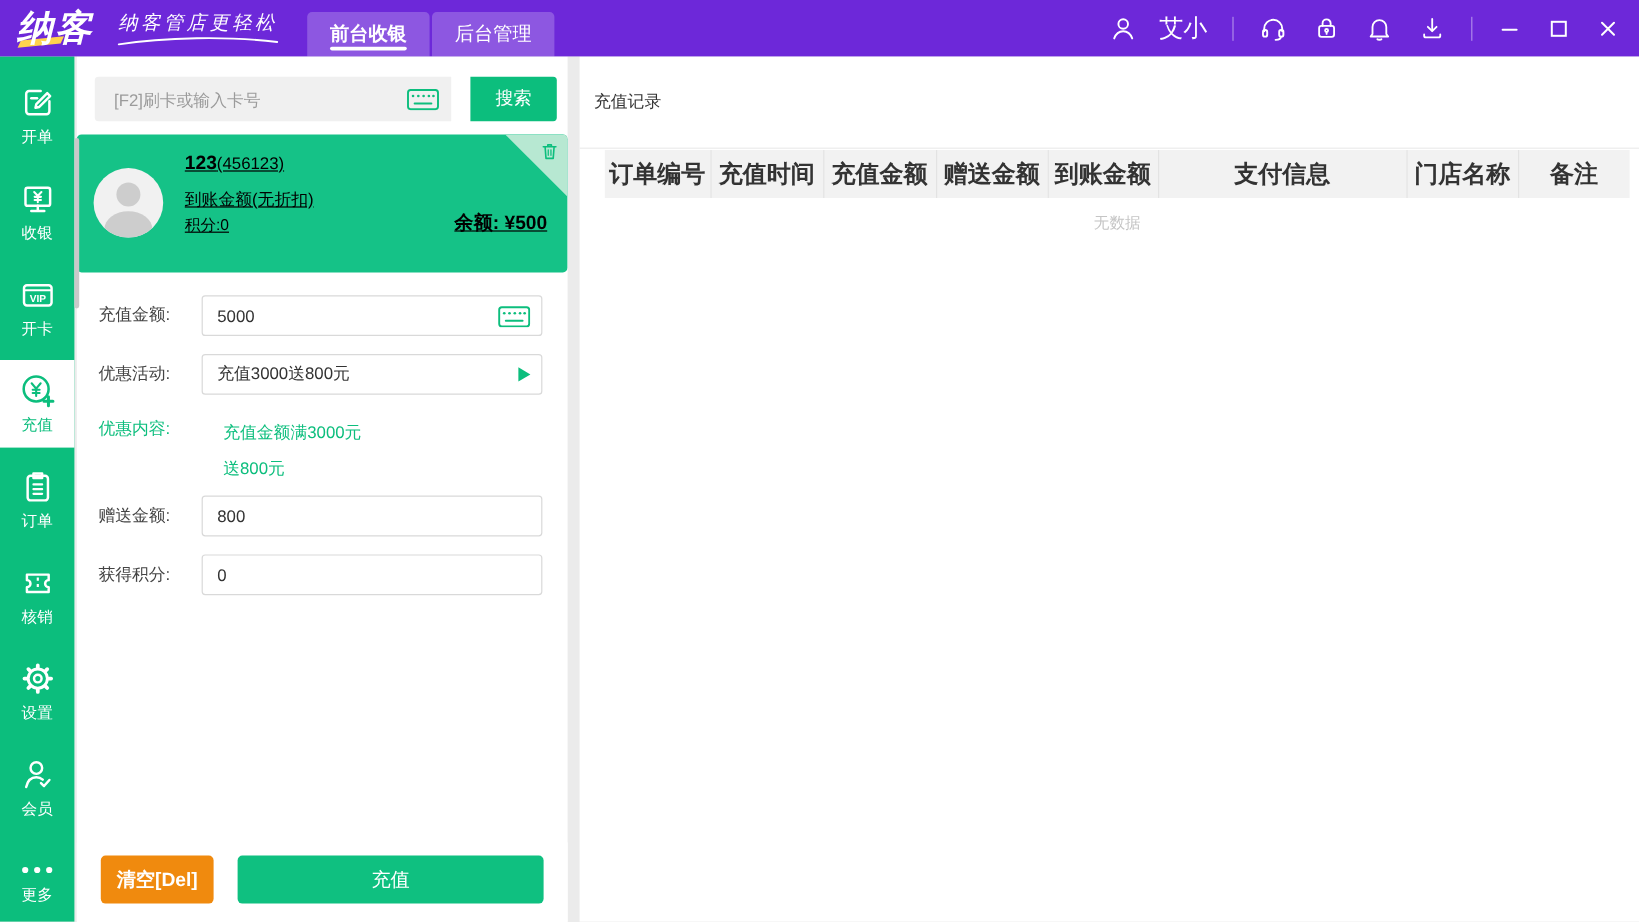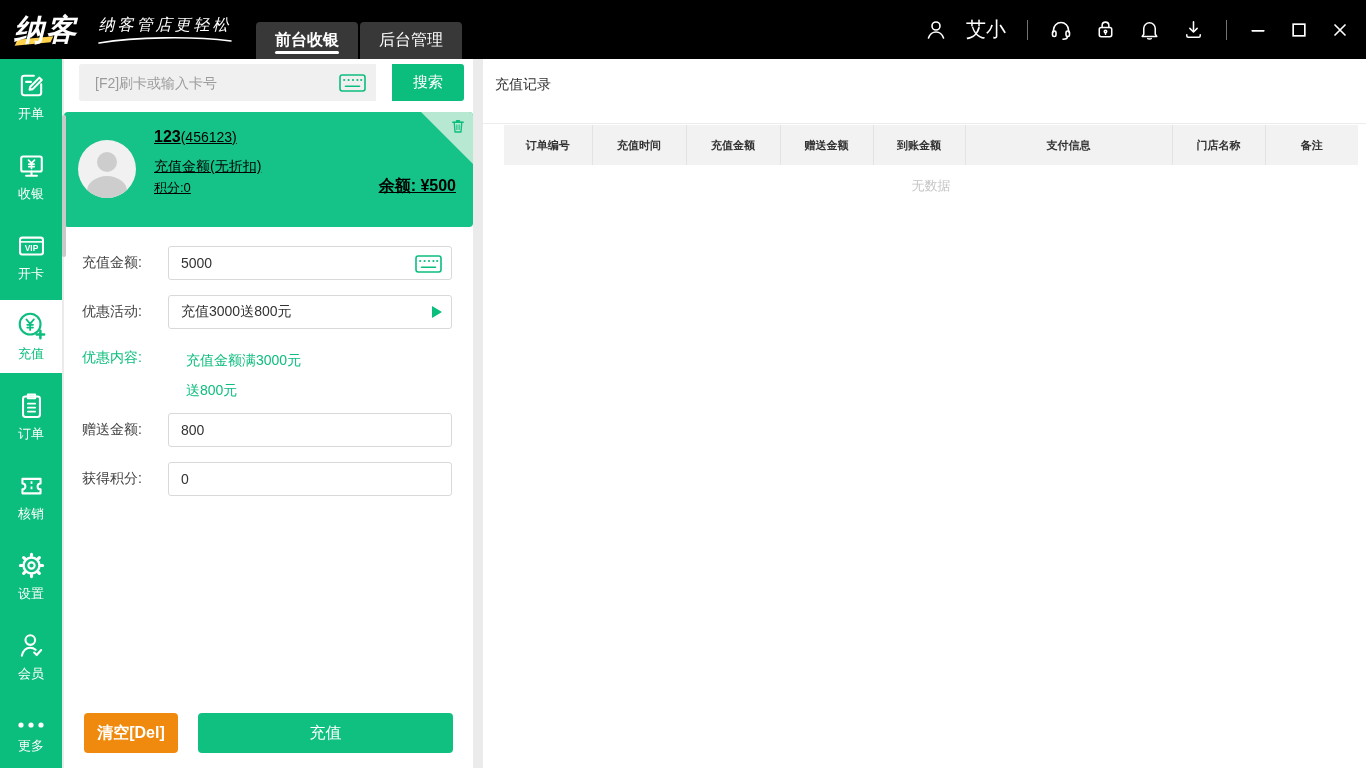--- a/index.html
+++ b/index.html
@@ -2,22 +2,22 @@
 <html><head>
 <meta charset="utf-8">
 <style>
   * { margin:0; padding:0; box-sizing:border-box; }
   html,body { width:1366px; height:768px; overflow:hidden;
     font-family:"Liberation Sans","DejaVu Sans",sans-serif;
     background:#ebebeb; }
   svg { display:block; }
 
   
-  .topbar { position:absolute; left:0; top:0; width:1366px; height:59px;
-    background:#000000; display:flex; align-items:center; color:#fff; z-index:5; }
+  .topbar { position:absolute; left:0; top:0; width:1366px; height:47px;
+    background:#6d28d9; display:flex; align-items:center; color:#fff; z-index:5; }
   .logo { margin-left:14px; position:relative; font-size:30px; font-weight:bold;
     font-style:italic; letter-spacing:2px; line-height:47px; }
   .logo-accent { position:absolute; left:3px; bottom:9px; width:34px; height:6px;
     background:#ffd34d; transform:skewX(-30deg) rotate(-6deg); z-index:-1; }
   .slogan-wrap { margin-left:18px; display:flex; flex-direction:column; align-items:center; }
   .slogan { font-size:16px; font-style:italic; letter-spacing:3px; }
   .tabs { margin-left:22px; align-self:flex-end; display:flex; gap:2px; height:37px; }
   .tab { height:37px; padding:16px 19px; background:rgba(255,255,255,.22);
     border-radius:4px 4px 0 0; display:flex; align-items:center; font-size:16px;
     position:relative; cursor:pointer; }
@@ -99,21 +99,21 @@
     cursor:pointer; font-family:inherit; }
   .btn-recharge { flex:1; height:40px; background:#0fc080; border:none;
     border-radius:4px; color:#fff; font-size:16px; cursor:pointer; font-family:inherit; }
 
   
   .right-panel { position:absolute; left:483px; top:47px; right:0; bottom:0;
     background:#fff; }
   .records-header { height:77px; border-bottom:1px solid #ececec; display:flex;
     align-items:center; padding-left:12px; font-size:14px; color:#333; }
   .records-table { margin:1px 8px 0 21px; border-collapse:collapse; table-layout:fixed; }
-  .records-table th { height:40px; background:#f2f2f2; font-size:11px; color:#333;
+  .records-table th { height:40px; background:#f2f2f2; font-size:20px; color:#333;
     font-weight:bold; border-right:1px solid #e3e3e3; }
   .records-table th:last-child { border-right:none; }
   .empty-text { width:854px; margin-left:21px; margin-top:12px; text-align:center;
     font-size:13px; color:#c5c5c5; }
 </style>
 </head>
 <body>
 
 <div class="topbar">
   <div class="logo">
@@ -322,21 +322,21 @@
         </svg>
       </span>
       <div class="avatar">
         <div class="avatar-head"></div>
         <div class="avatar-body"></div>
       </div>
       <div class="member-info">
         <div class="member-name-row">
           <span class="member-name">123</span><span>(456123)</span>
         </div>
-        <div class="member-level">充值金额(无折扣)</div>
+        <div class="member-level">到账金额(无折扣)</div>
         <div class="member-bottom">
           <span class="member-points">积分:0</span>
           <span class="member-balance">余额: ¥500</span>
         </div>
       </div>
     </div>
 
     <div class="form">
       <div class="form-row">
         <span class="form-label">充值金额:</span>

